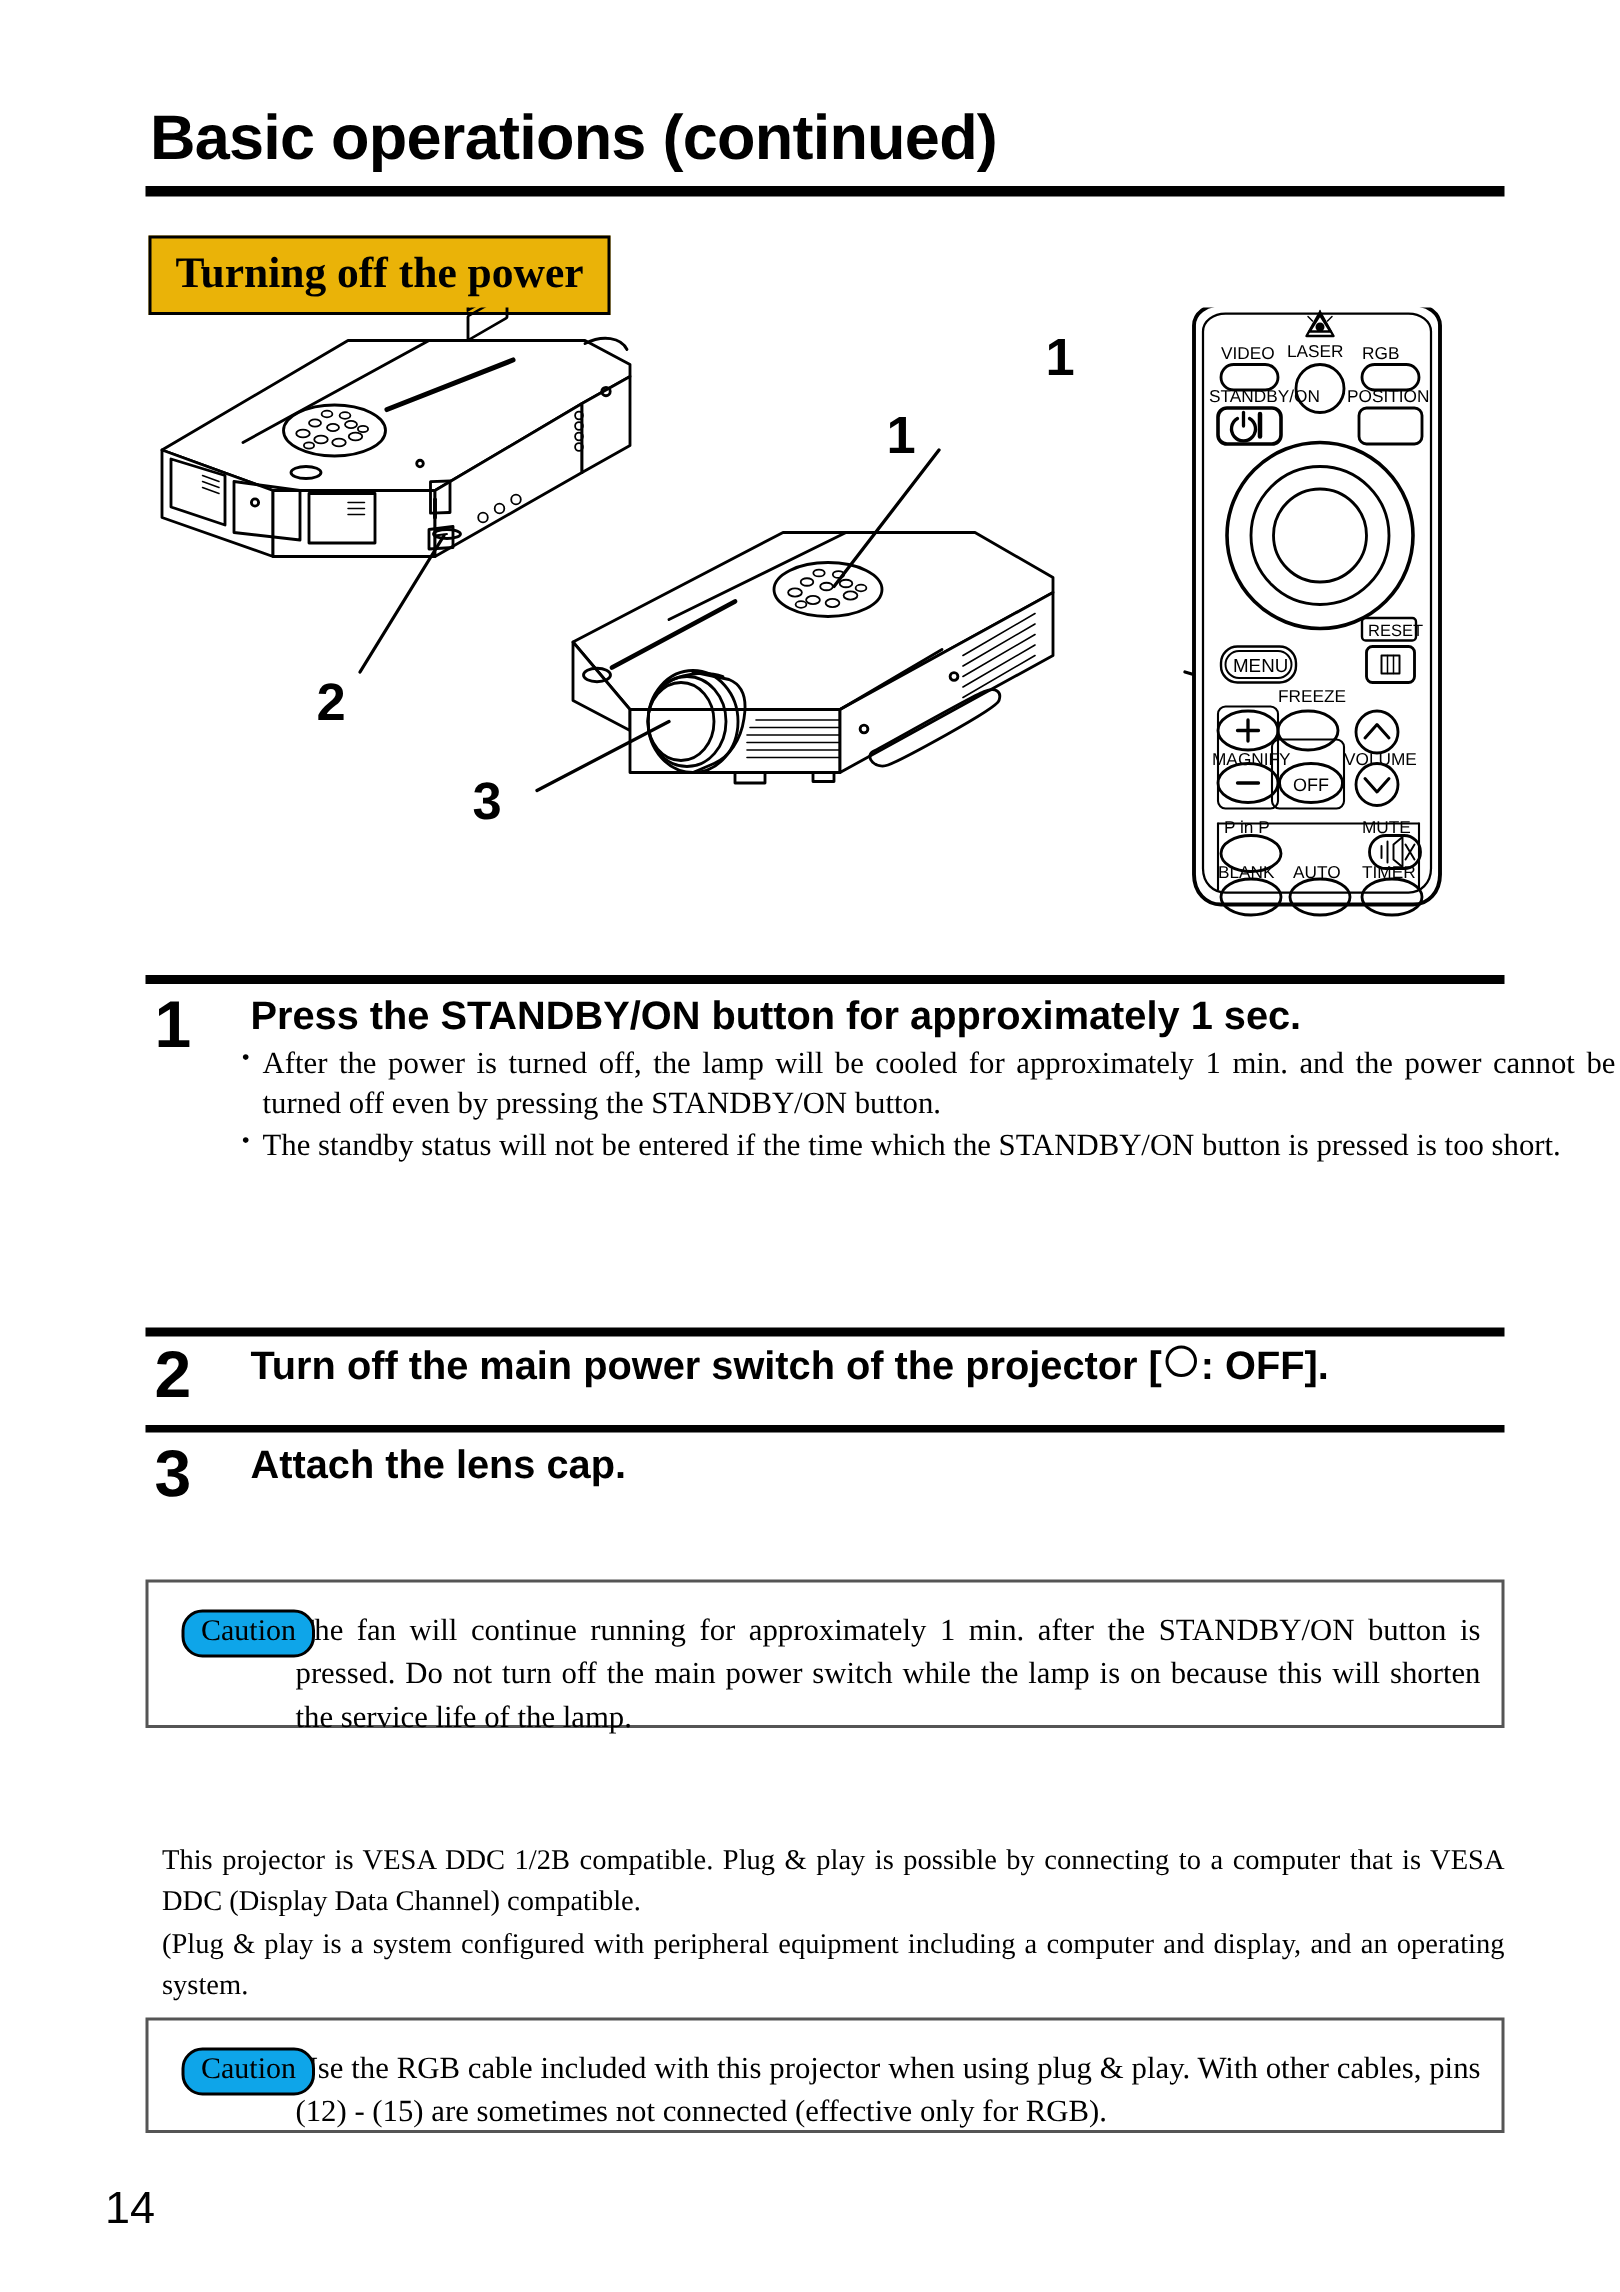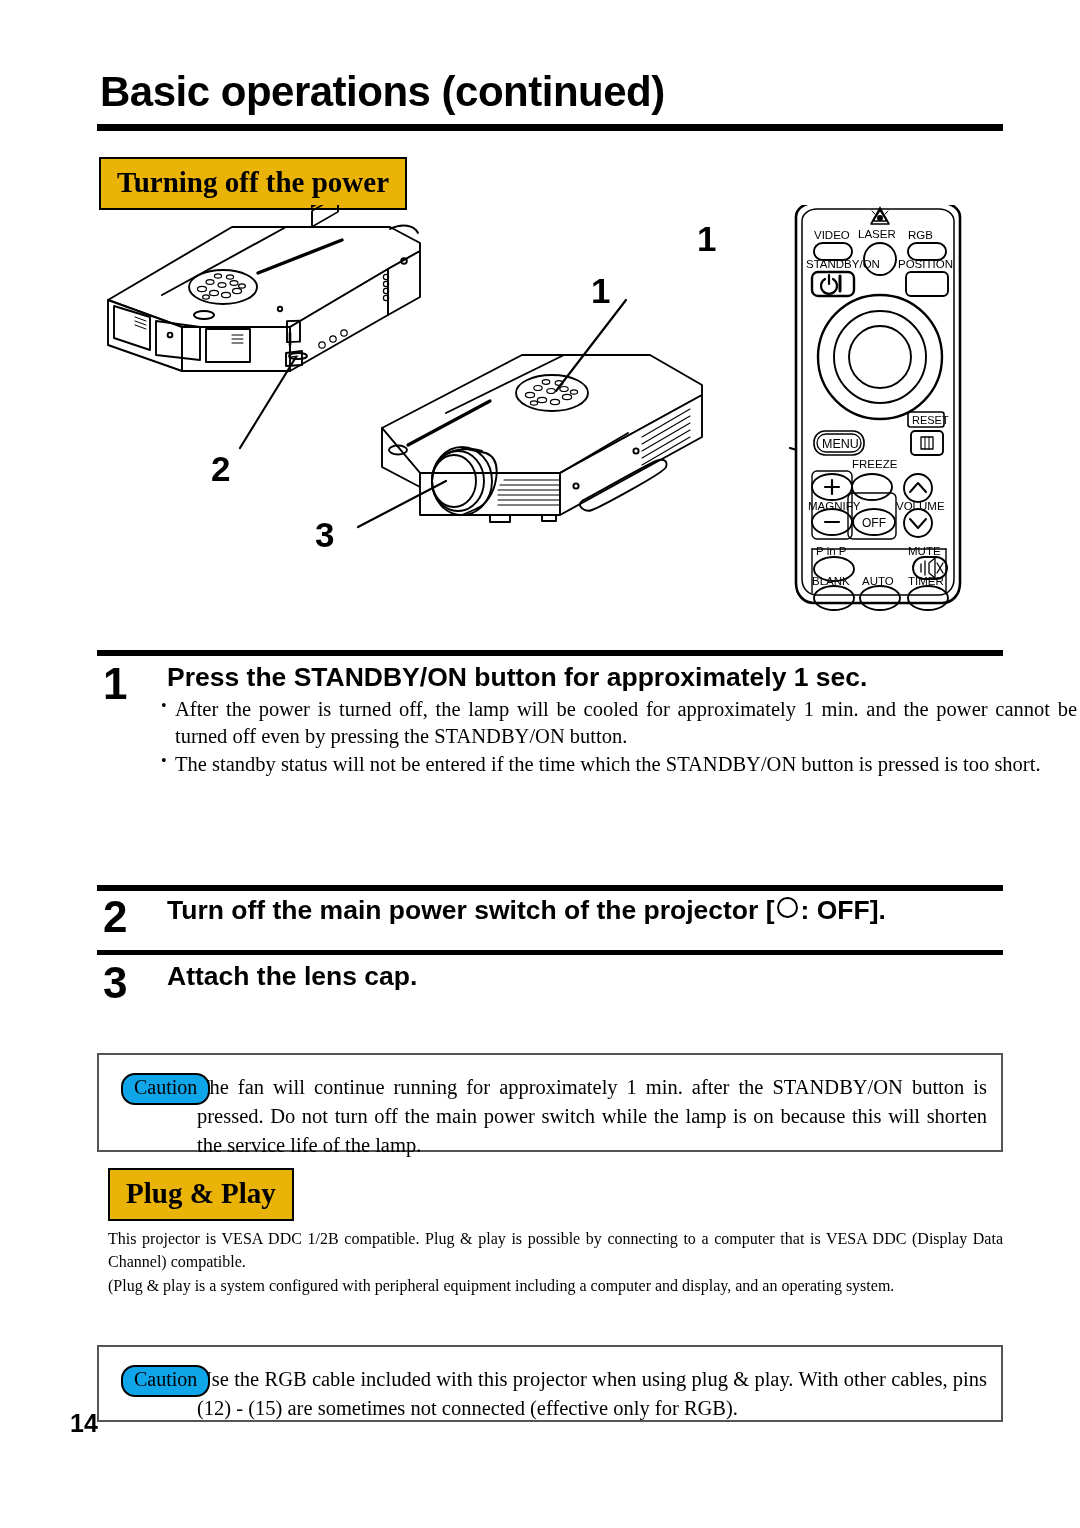--- a/index.html
+++ b/index.html
@@ -171,35 +171,34 @@
     font-size: 20.5px;
     line-height: 1.42;
     text-align: justify;
   }
 
   
   .pp-body {
     position: absolute;
     left: 108px;
     width: 895px;
-    font-size: 16px;
+    font-size: 19px;
     line-height: 1.42;
     text-align: justify;
   }
   .pp-body p { margin: 0 0 0 0; }
   .pp-body p + p { margin-top: 2px; }
 
   
   .page-number {
     position: absolute;
     left: 70px;
-    top: 1409px;
+    top: 1456px;
     font-family: "Liberation Sans", sans-serif;
-    font-size: 25px;
-    font-weight: bold;
+    font-size: 30px;
   }
 </style>
 </head>
 <body>
 
 <div class="page">
 
   <div class="page-title">Basic operations (continued)</div>
   <div class="title-rule"></div>
 
@@ -467,21 +466,20 @@
     <div class="step-head">Attach the lens cap.</div>
   </div>
 
   <div class="caution-box" style="top:1053px; height:99px;">
     <div class="caution-inner">
       <div class="caution-tag">Caution</div>
       <div class="caution-text">The fan will continue running for approximately 1 min. after the STANDBY/ON button is pressed. Do not turn off the main power switch while the lamp is on because this will shorten the service life of the lamp.</div>
     </div>
   </div>
 
-  <div class="section-box" id="sec-plug-play">Plug &amp; Play</div>
 
   <div class="pp-body" style="top:1228px;">
     <p>This projector is VESA DDC 1/2B compatible. Plug &amp; play is possible by connecting to a computer that is VESA DDC (Display Data Channel) compatible.</p>
     <p>(Plug &amp; play is a system configured with peripheral equipment including a computer and display, and an operating system.</p>
   </div>
 
   <div class="caution-box" style="top:1345px; height:77px;">
     <div class="caution-inner">
       <div class="caution-tag">Caution</div>
       <div class="caution-text">Use the RGB cable included with this projector when using plug &amp; play. With other cables, pins (12) - (15) are sometimes not connected (effective only for RGB).</div>

